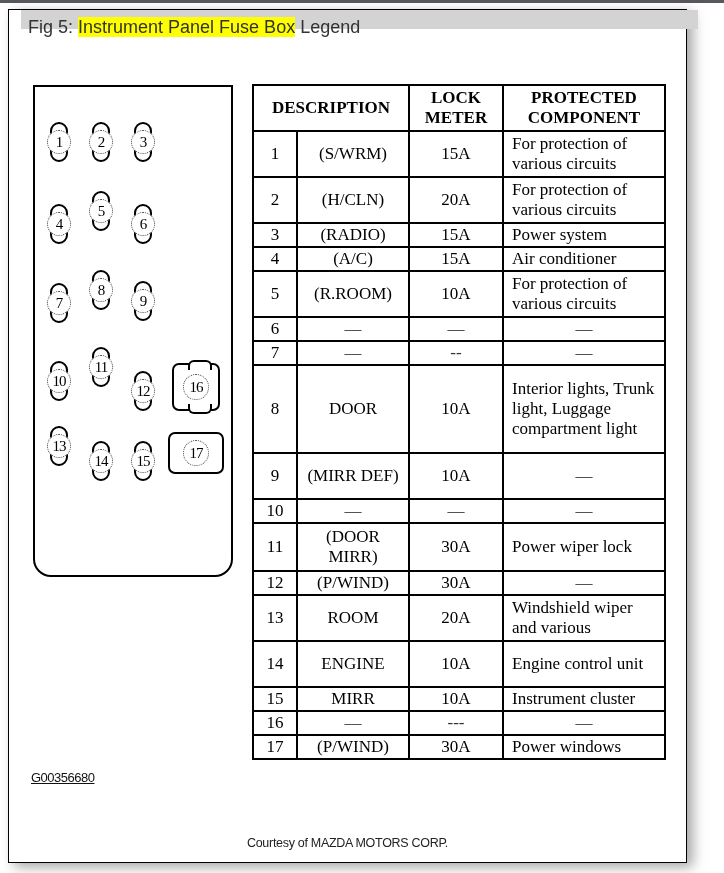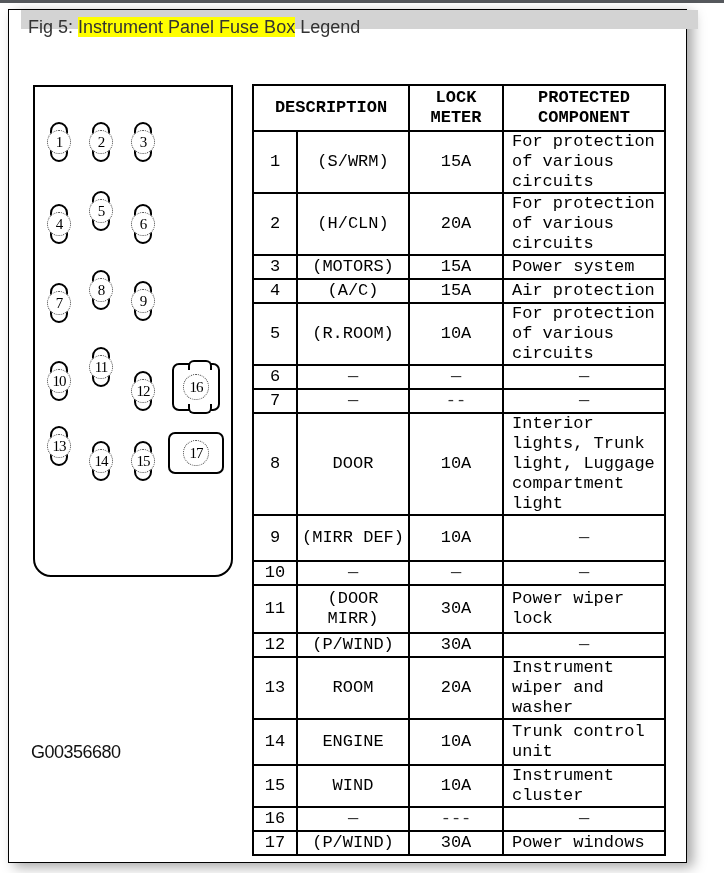--- a/index.html
+++ b/index.html
@@ -10,24 +10,24 @@
   .title{position:absolute;left:7px;top:6px;font-size:18px;color:#333;white-space:nowrap;line-height:22px;}
   .title .hl{background:#ffff00;color:#333;}
   
   .fusebox{position:absolute;left:24px;top:75px;width:200px;height:492px;border:2px solid #000;border-radius:0 0 18px 18px;box-sizing:border-box;}
   .fuse{position:absolute;width:18px;height:40px;border:2px solid #000;border-radius:9px;box-sizing:border-box;background:#fff;}
   .fuse .num{position:absolute;left:50%;top:50%;transform:translate(-50%,-50%);width:22px;height:22px;border:1px dotted #444;border-radius:50%;background:#fff;font-family:"Liberation Serif",serif;font-size:15px;line-height:22px;text-align:center;color:#000;letter-spacing:-1px;}
   .bigfuse{position:absolute;width:52px;height:44px;border:2px solid #000;border-radius:7px;box-sizing:border-box;background:#fff;}
   .bigfuse .num{position:absolute;left:50%;top:50%;transform:translate(-50%,-50%);width:24px;height:24px;border:1px dotted #444;border-radius:50%;font-family:"Liberation Serif",serif;font-size:15px;line-height:24px;text-align:center;letter-spacing:-1px;}
   .notch{position:absolute;left:14px;top:-5px;width:20px;height:8px;border:2px solid #000;border-bottom:none;border-radius:6px 6px 0 0;background:#fff;}
   .notch.b{top:auto;bottom:-5px;border-top:none;border-bottom:2px solid #000;border-radius:0 0 6px 6px;}
-  .code{position:absolute;left:22px;top:732px;font-size:18px;color:#111;letter-spacing:-0.5px;}
+  .code{position:absolute;left:22px;top:760px;font-size:13px;color:#111;letter-spacing:-0.5px;text-decoration:underline;}
   .courtesy{position:absolute;left:0;width:677px;top:826px;text-align:center;font-size:12.5px;color:#222;letter-spacing:-0.3px;}
   
-  table.legend{position:absolute;left:243px;top:74px;border-collapse:collapse;font-family:Liberation Mono, monospace;color:#000;border-radius:8px;}
+  table.legend{position:absolute;left:243px;top:74px;border-collapse:collapse;font-family:Liberation Serif, serif;color:#000;border-radius:8px;}
   table.legend td, table.legend th{border:2px solid #000;padding:0 3px;text-align:center;font-size:17px;line-height:20px;}
   table.legend th{font-weight:bold;font-size:17px;line-height:20px;}
   td.comp{text-align:left !important;padding-left:8px !important;}
   td.dash, td.dash2{color:#333;}
 </style>
 </head>
 <body>
 
 <div class="topbar"></div>
 
@@ -117,29 +117,29 @@
       <td class="comp">For protection of various circuits</td>
     </tr>
     <tr style="height:46px">
       <td>2</td>
       <td>(H/CLN)</td>
       <td>20A</td>
       <td class="comp">For protection of various circuits</td>
     </tr>
     <tr style="height:24px">
       <td>3</td>
-      <td>(MOTORS)</td>
+      <td>(RADIO)</td>
       <td>15A</td>
       <td class="comp">Power system</td>
     </tr>
     <tr style="height:24px">
       <td>4</td>
       <td>(A/C)</td>
       <td>15A</td>
-      <td class="comp">Air protection</td>
+      <td class="comp">Air conditioner</td>
     </tr>
     <tr style="height:46px">
       <td>5</td>
       <td>(R.ROOM)</td>
       <td>10A</td>
       <td class="comp">For protection of various circuits</td>
     </tr>
     <tr style="height:24px">
       <td>6</td>
       <td class="dash">—</td>
@@ -179,43 +179,44 @@
     <tr style="height:24px">
       <td>12</td>
       <td>(P/WIND)</td>
       <td>30A</td>
       <td class="dash">—</td>
     </tr>
     <tr style="height:46px">
       <td>13</td>
       <td>ROOM</td>
       <td>20A</td>
-      <td class="comp">Instrument wiper and washer</td>
+      <td class="comp">Windshield wiper and various</td>
     </tr>
     <tr style="height:46px">
       <td>14</td>
       <td>ENGINE</td>
       <td>10A</td>
-      <td class="comp">Trunk control unit</td>
+      <td class="comp">Engine control unit</td>
     </tr>
     <tr style="height:24px">
       <td>15</td>
-      <td>WIND</td>
+      <td>MIRR</td>
       <td>10A</td>
       <td class="comp">Instrument cluster</td>
     </tr>
     <tr style="height:24px">
       <td>16</td>
       <td class="dash">—</td>
       <td class="dash">---</td>
       <td class="dash">—</td>
     </tr>
     <tr style="height:24px">
       <td>17</td>
       <td>(P/WIND)</td>
       <td>30A</td>
       <td class="comp">Power windows</td>
     </tr>
   </tbody>
     </table>
 
   <div class="code">G00356680</div>
+  <div class="courtesy">Courtesy of MAZDA MOTORS CORP.</div>
 </div>
 
 </body></html>

